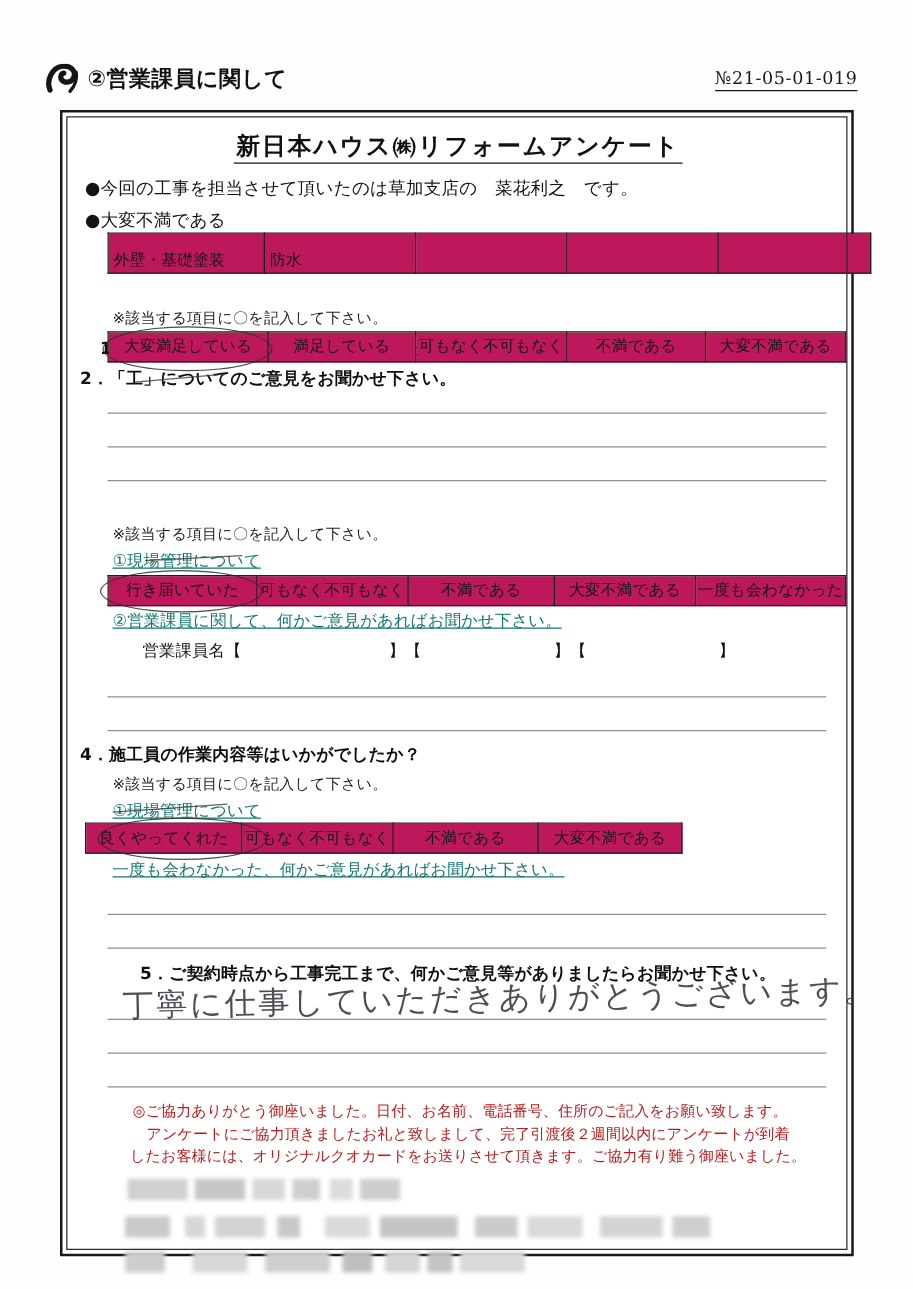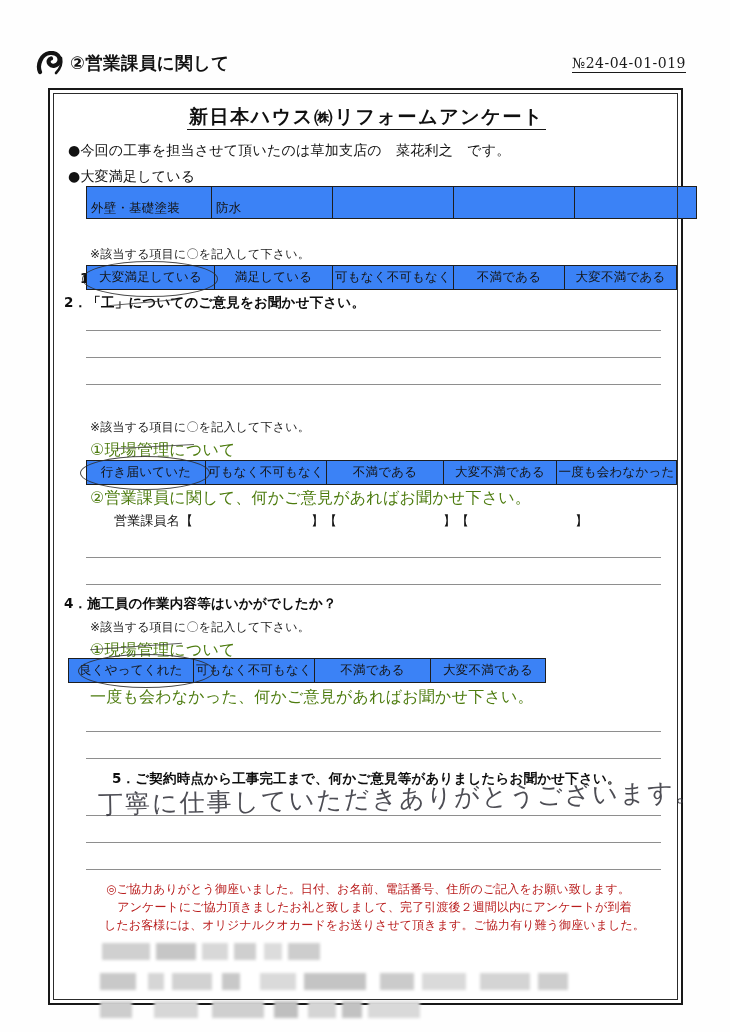--- a/index.html
+++ b/index.html
@@ -101,41 +101,42 @@
     white-space: nowrap;
     color: #0e0e0e;
   }
   .q-note {
     font-size: 12px;
     letter-spacing: 0.2px;
     white-space: nowrap;
     color: #1d1d1d;
   }
   .sub-label {
-    font-size: 16px;
-    letter-spacing: 0.2px;
-    white-space: nowrap;
-    color: #4d7c0f;
+    font-size: 13px;
+    letter-spacing: 0.2px;
+    white-space: nowrap;
+    color: #0f766e;
+    text-decoration: underline;
   }
   .abs { position: absolute; }
   
   .opt-table {
     position: absolute;
     border-collapse: collapse;
     table-layout: fixed;
   }
   .opt-table td {
     border: 1.3px solid #1e1e1e;
     text-align: center;
     font-size: 12.5px;
     letter-spacing: 0.2px;
     color: #151515;
     height: 21px;
     white-space: nowrap;
-    background: #3b82f6;
+    background: #be185d;
   }
   #content-table td {
     height: 30px;
     vertical-align: bottom;
     text-align: left;
     padding: 0 2px 1px 4px;
     font-size: 12.5px;
   }
   
   .rule {
@@ -212,33 +213,33 @@
 <body>
 
 <div id="scan">
 
   <div id="letterhead">
     <svg id="logo-mark" viewBox="0 0 30 26">
       <path d="M4 21 C1 14, 5 3, 14 2 C21 1.4, 25 6, 23 11 C21.5 15, 16 16, 13.5 13 C11.8 11, 12.8 8, 15 7.5" fill="none" stroke="#141414" stroke-width="4.2" stroke-linecap="round"></path>
       <path d="M20 22 C24 18, 26 12, 25 7" fill="none" stroke="#141414" stroke-width="2.6" stroke-linecap="round"></path>
     </svg>
     <div id="company-name">②営業課員に関して</div>
-    <div id="doc-number">№24-04-01-019</div>
+    <div id="doc-number">№21-05-01-019</div>
   </div>
 
   <div id="form-frame">
     <div id="form-inner">
 
       <div id="form-title">
         <span>新日本ハウス㈱リフォームアンケート</span>
       </div>
 
       <div class="bullet-line abs" style="left:8px; top:44px;">●今回の工事を担当させて頂いたのは草加支店の　菜花利之　です。</div>
 
-      <div class="bullet-line abs" style="left:8px; top:70px;">●大変満足している</div>
+      <div class="bullet-line abs" style="left:8px; top:70px;">●大変不満である</div>
 
       <table class="opt-table" id="content-table" style="left:26px; top:88px; width:575px;">
         <tbody>
             <tr>
           <td style="width:118px;">外壁・基礎塗装</td>
           <td style="width:114px;">防水</td>
           <td style="width:114px;"></td>
           <td style="width:114px;"></td>
           <td style="width:115px;"></td>
         </tr>

